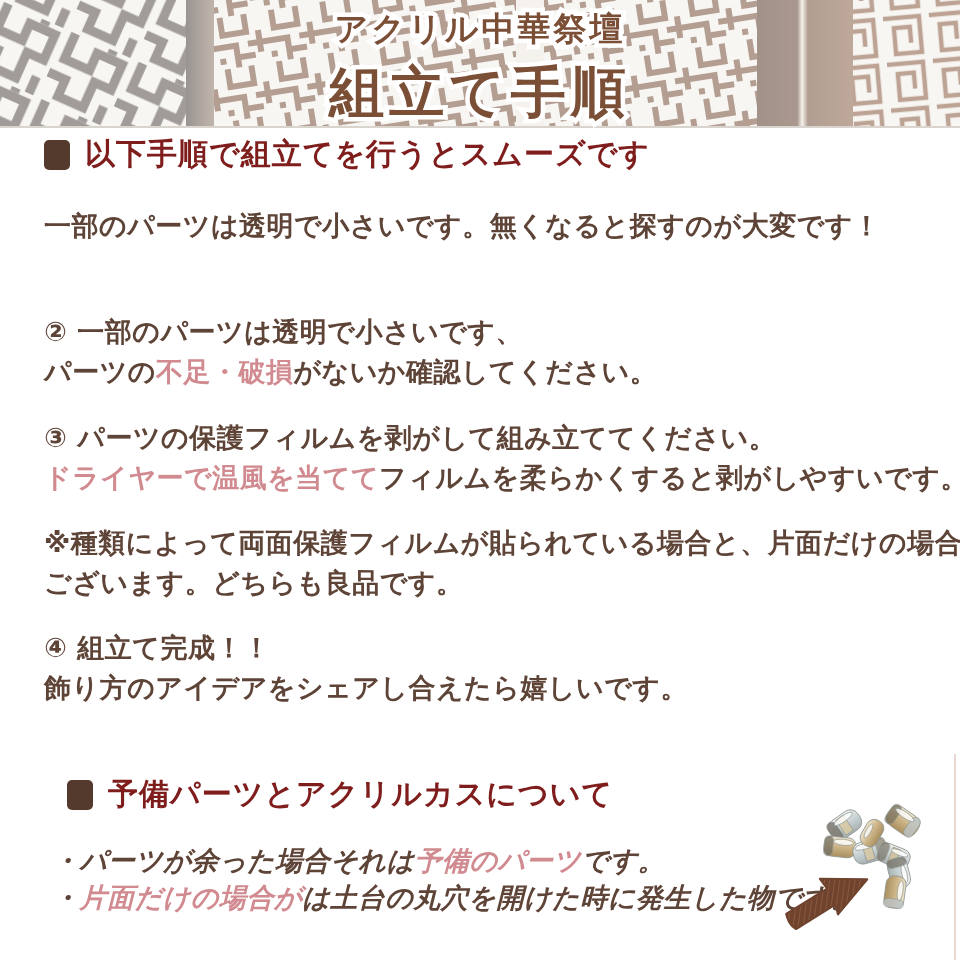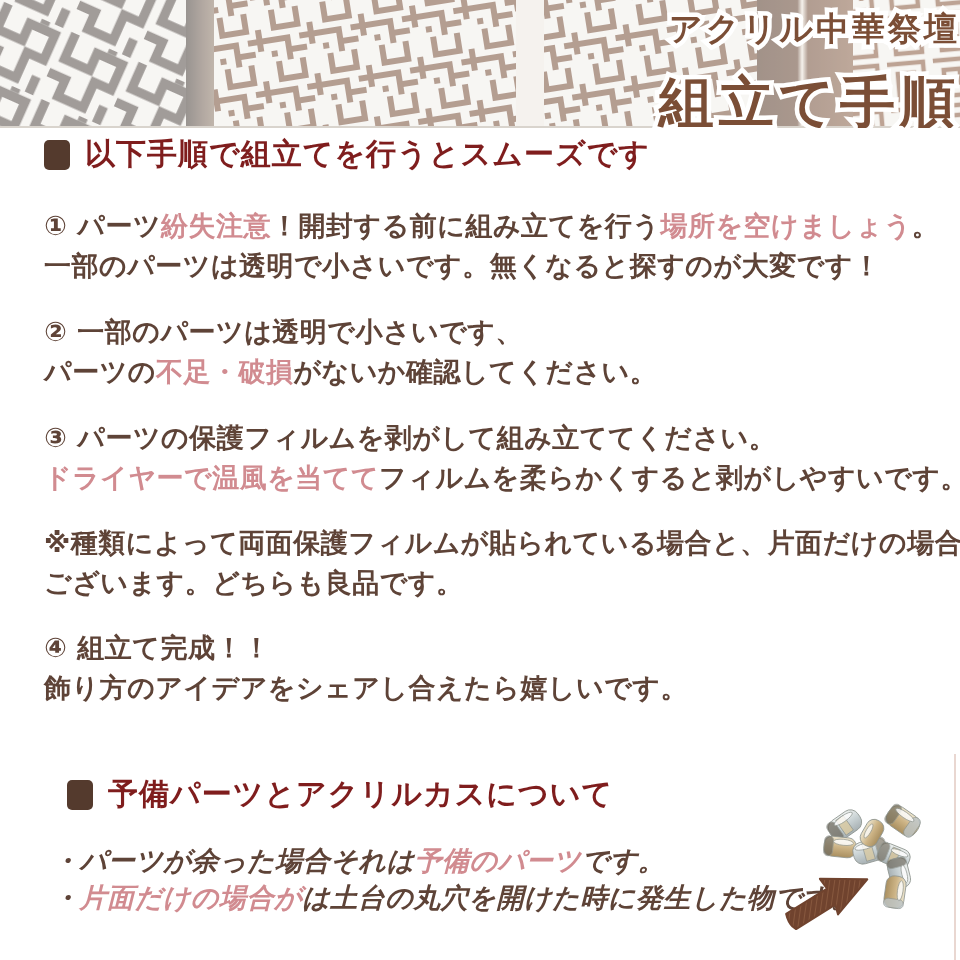--- a/index.html
+++ b/index.html
@@ -3,26 +3,26 @@
 <meta charset="utf-8">
 <style>
   html,body{margin:0;padding:0;background:#ffffff;}
   .page{position:relative;width:960px;height:960px;background:#ffffff;overflow:hidden;
         font-family:"DejaVu Sans","Liberation Sans",sans-serif;font-weight:bold;}
 
   
   .hero{position:absolute;top:0;left:0;width:960px;height:128px;overflow:hidden;}
   .hero-bg{position:absolute;top:0;left:0;width:100%;height:100%;display:block;}
   .hero-text{position:absolute;top:0;left:0;width:100%;height:100%;text-align:center;z-index:1;}
-  .outlined{position:relative;display:block;color:#7b4e36;text-align:right;}
+  .outlined{position:relative;display:block;color:#7b4e36;}
   .outlined::before{content:attr(data-text);position:absolute;left:0;top:0;width:100%;
         color:#7b4e36;-webkit-text-stroke:9px #ffffff;z-index:-1;
         text-shadow:0 0 4px #fff,0 0 4px #fff;}
   .hero-sub{margin-top:7px;font-size:33px;letter-spacing:3px;}
-  .hero-title{margin-top:14px;font-size:55px;letter-spacing:5px;}
+  .hero-title{margin-top:4px;font-size:55px;letter-spacing:5px;}
   .hero-edge{position:absolute;left:0;bottom:0;width:100%;height:2px;background:#d9d4cd;}
 
   
   .sec{position:absolute;left:44px;display:flex;align-items:center;gap:15px;
        font-size:30px;color:#7f1d1d;letter-spacing:1px;}
   .sq{width:26px;height:30px;border-radius:5px;background:#543a2d;flex:0 0 auto;}
   .blk{position:absolute;left:44px;font-size:27px;line-height:40px;color:#5e4337;letter-spacing:0.5px;}
   .blk p{margin:0;white-space:nowrap;}
   .ind{margin-left:30px;}
   .ind2{margin-left:24px;}
@@ -91,21 +91,20 @@
     </div>
     <div class="hero-edge"></div>
   </header>
 
   <div class="sec" style="top:134px;">
     <span class="sq"></span>
     <span>以下手順で組立てを行うとスムーズです</span>
   </div>
 
   <div class="blk" style="top:206px;">
-    <p><span>① パーツ</span><span class="hl">紛失注意</span><span>！開封する前に組み立てを行う</span><span class="hl">場所を空けましょう</span><span>。</span></p>
     <p class="ind">一部のパーツは透明で小さいです。無くなると探すのが大変です！</p>
   </div>
 
   <div class="blk" style="top:312px;">
     <p>② 一部のパーツは透明で小さいです、</p>
     <p class="ind"><span>パーツの</span><span class="hl">不足・破損</span><span>がないか確認してください。</span></p>
   </div>
 
   <div class="blk" style="top:418px;">
     <p>③ パーツの保護フィルムを剥がして組み立ててください。</p>

